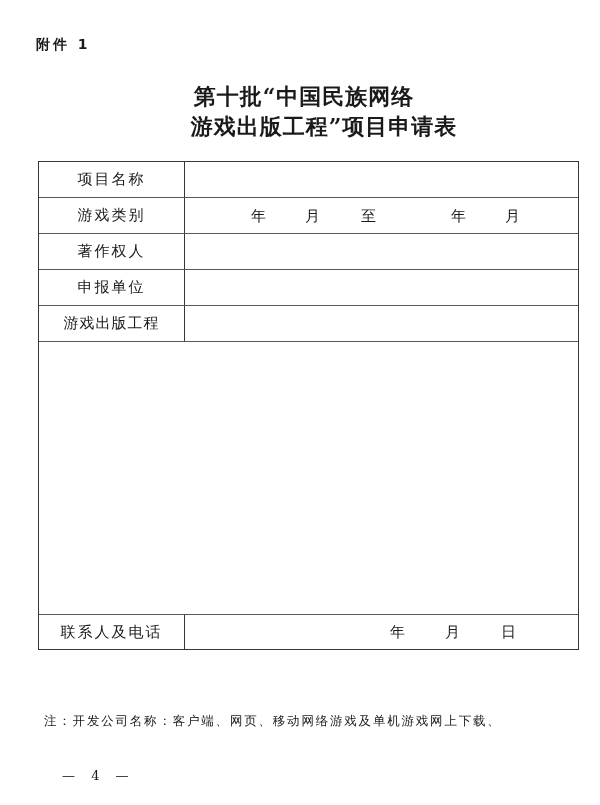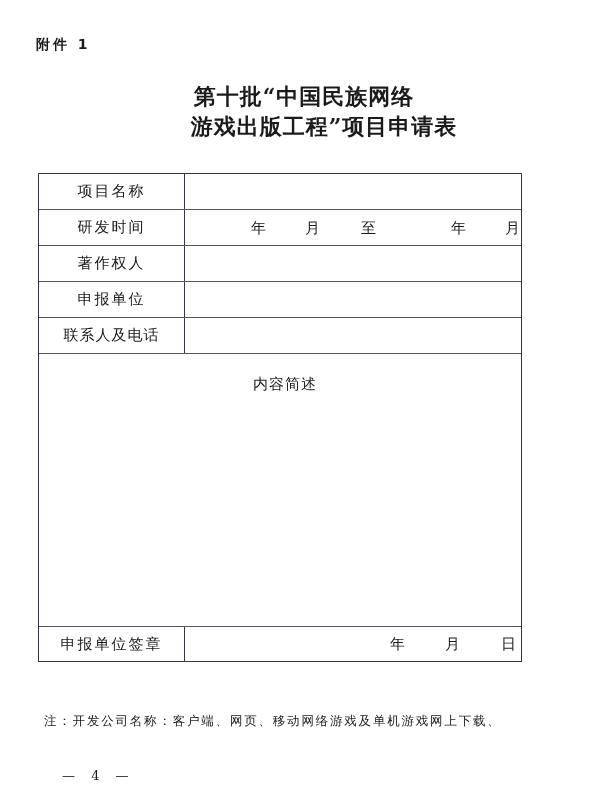--- a/index.html
+++ b/index.html
@@ -32,22 +32,22 @@
       font-size: 22px;
       font-weight: bold;
       letter-spacing: 1px;
     }
     .title.line1 { top: 82px; left: 4px; }
     .title.line2 { top: 112px; left: 0px; padding-left: 24px; }
 
     .form-table {
       position: absolute;
       left: 38px;
-      top: 173px;
-      width: 484px;
+      top: 161px;
+      width: 541px;
       border: 1.5px solid #3a3340;
       box-sizing: border-box;
     }
     .row {
       display: flex;
       height: 36px;
       border-bottom: 1px solid #5a5560;
       box-sizing: border-box;
     }
     .row .label {
@@ -174,21 +174,21 @@
 <div class="form-table">
 
   <div class="row">
     <div class="label">项目名称</div>
     <div class="value">
       <input class="field-input" type="text" value="" style="">
     </div>
   </div>
 
   <div class="row">
-    <div class="label">研发时间</div>
+    <div class="label">游戏类别</div>
     <div class="value date-range">
       <span style="left:66px">年</span>
       <span style="left:120px">月</span>
       <span style="left:176px">至</span>
       <span style="left:266px">年</span>
       <span style="left:320px">月</span>
     </div>
   </div>
 
 
@@ -200,34 +200,33 @@
   </div>
 
   <div class="row">
     <div class="label">申报单位</div>
     <div class="value">
       <input class="field-input" type="text" value="" style="">
     </div>
   </div>
 
   <div class="row">
-    <div class="label" style="letter-spacing:1px;">联系人及电话</div>
+    <div class="label" style="letter-spacing:1px;">游戏出版工程</div>
     <div class="value">
       <input class="field-input" type="text" value="" style="">
     </div>
   </div>
 
   <div class="content-area">
-    <div class="desc-title">内容简述</div>
     <textarea style="top: 50px; height: 130px;"></textarea>
     <textarea style="top: 222px; height: 44px;"></textarea>
   </div>
 
   <div class="sig-row">
-    <div class="label">申报单位签章</div>
+    <div class="label">联系人及电话</div>
     <div class="value">
       <span style="left:205px">年</span>
       <span style="left:260px">月</span>
       <span style="left:316px">日</span>
     </div>
   </div>
 
 </div>
 
 <div class="note">

